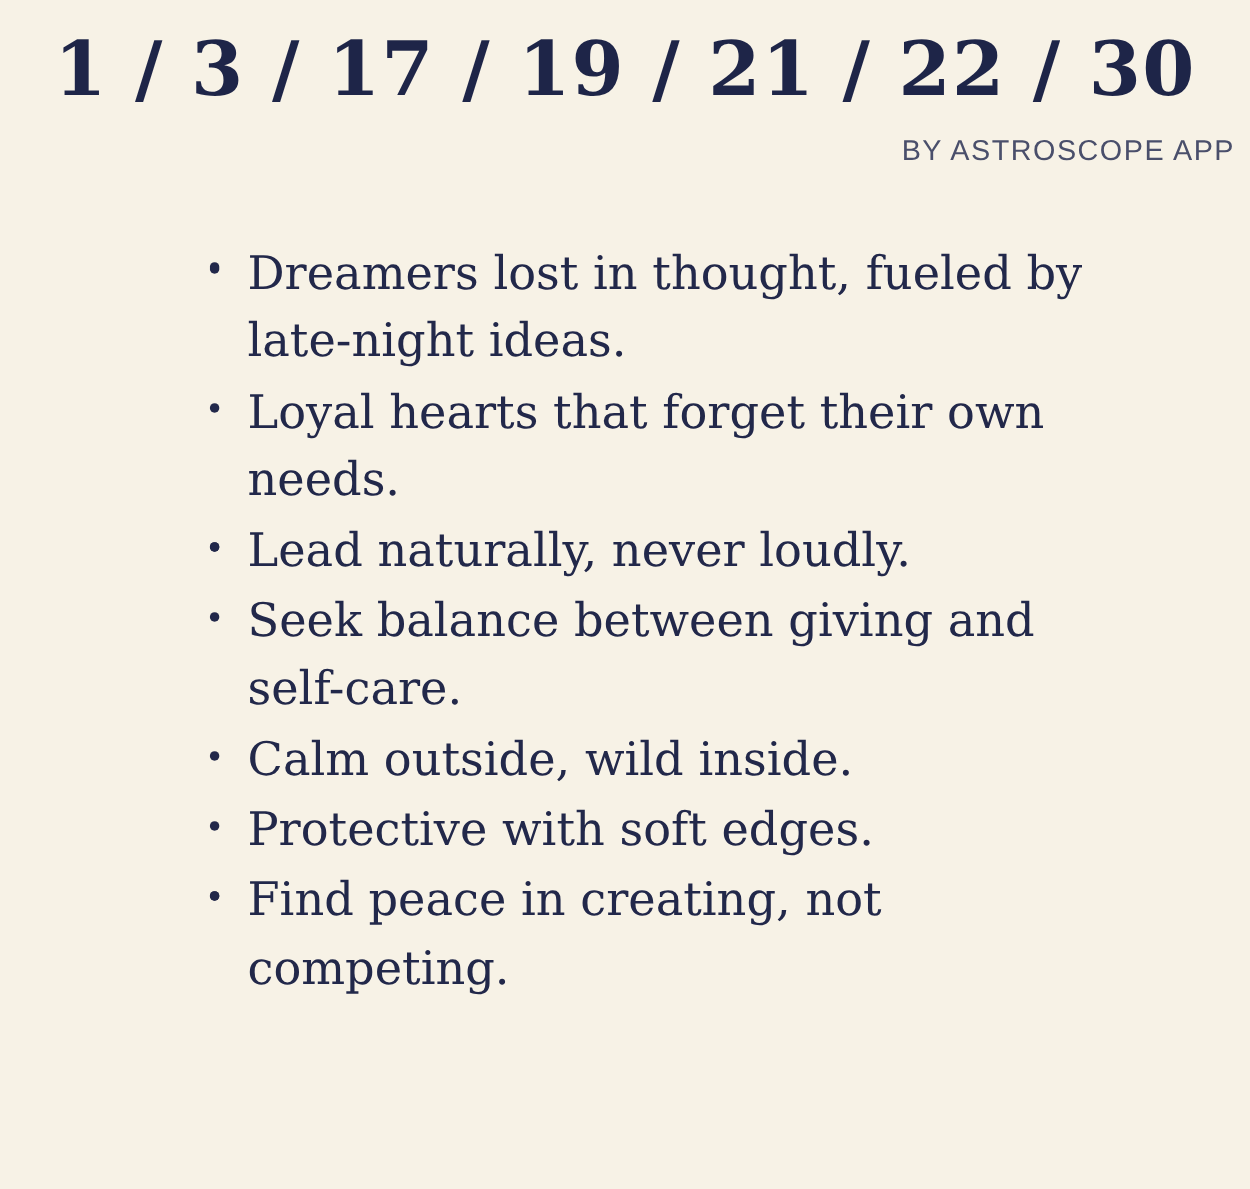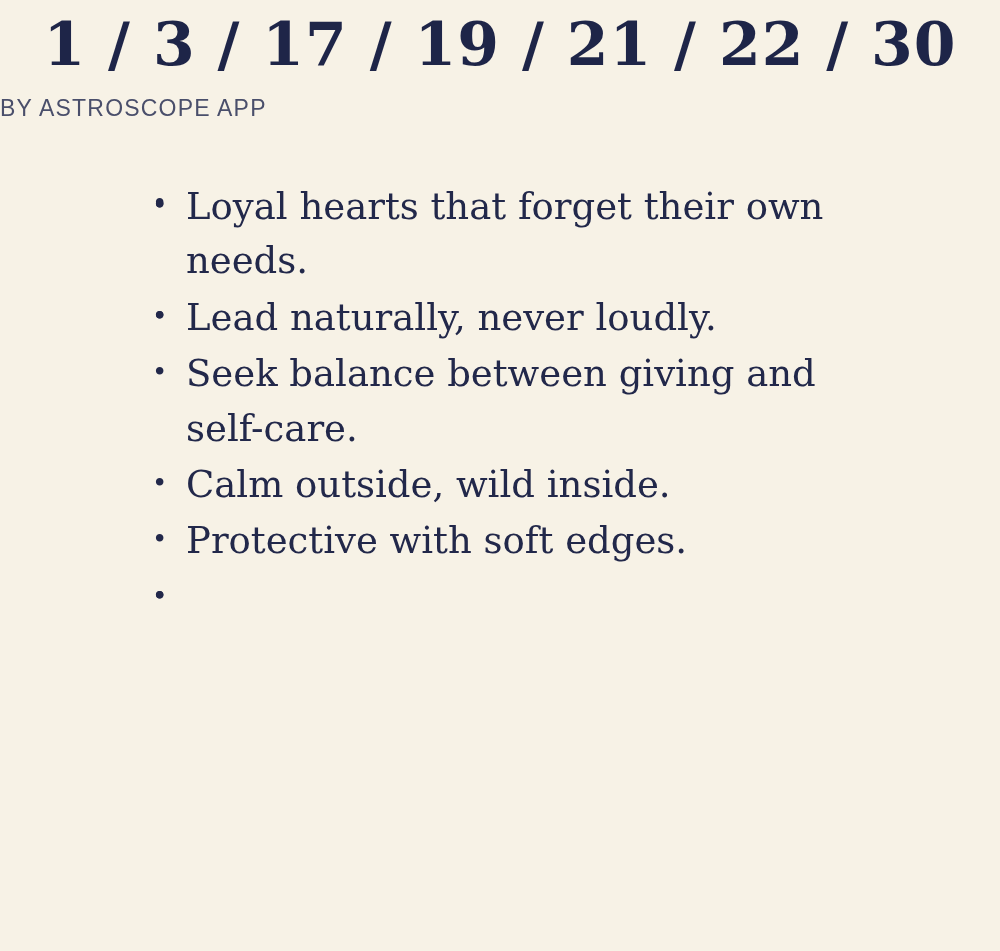--- a/index.html
+++ b/index.html
@@ -11,37 +11,37 @@
     height: 951px;
     background: #f7f2e6;
     font-family: "Liberation Serif", serif;
     color: #22284a;
     overflow: hidden;
   }
   .page {
     width: 1000px;
     height: 951px;
     box-sizing: border-box;
-    padding: 0;
+    padding: 12px;
     position: relative;
   }
   .title {
     text-align: center;
     font-family: "DejaVu Serif", serif;
     font-weight: bold;
     font-size: 60px;
     letter-spacing: 1px;
     color: #1e2548;
     margin: 0;
     padding-top: 10px;
     line-height: 1.15;
     white-space: nowrap;
   }
   .subtitle {
-    text-align: left;
+    text-align: right;
     font-family: "Liberation Sans", sans-serif;
     font-size: 23px;
     letter-spacing: 1.2px;
     color: #4a4f6b;
     margin: 16px 0 0 0;
     font-weight: 400;
   }
   .list {
     list-style: none;
     margin: 0;
@@ -73,20 +73,21 @@
 
   <h1 class="title">1 / 3 / 17 / 19 / 21 / 22 / 30</h1>
   <div class="subtitle">BY ASTROSCOPE APP</div>
 
   <ul class="list">
     <li>
       <span class="bullet">•</span>
     </li>
     <li>
       <span class="bullet">•</span>
+      <span>Dreamers lost in thought, fueled by late-night ideas.</span>
     </li>
     <li>
       <span class="bullet">•</span>
       <span>Loyal hearts that forget their own needs.</span>
     </li>
     <li>
       <span class="bullet">•</span>
     </li>
     <li>
       <span class="bullet">•</span>
@@ -102,16 +103,17 @@
     </li>
     <li>
       <span class="bullet">•</span>
       <span>Protective with soft edges.</span>
     </li>
     <li>
       <span class="bullet">•</span>
     </li>
     <li>
       <span class="bullet">•</span>
+      <span>Find peace in creating, not competing.</span>
     </li>
   </ul>
 
 </div>
 
 </body></html>

